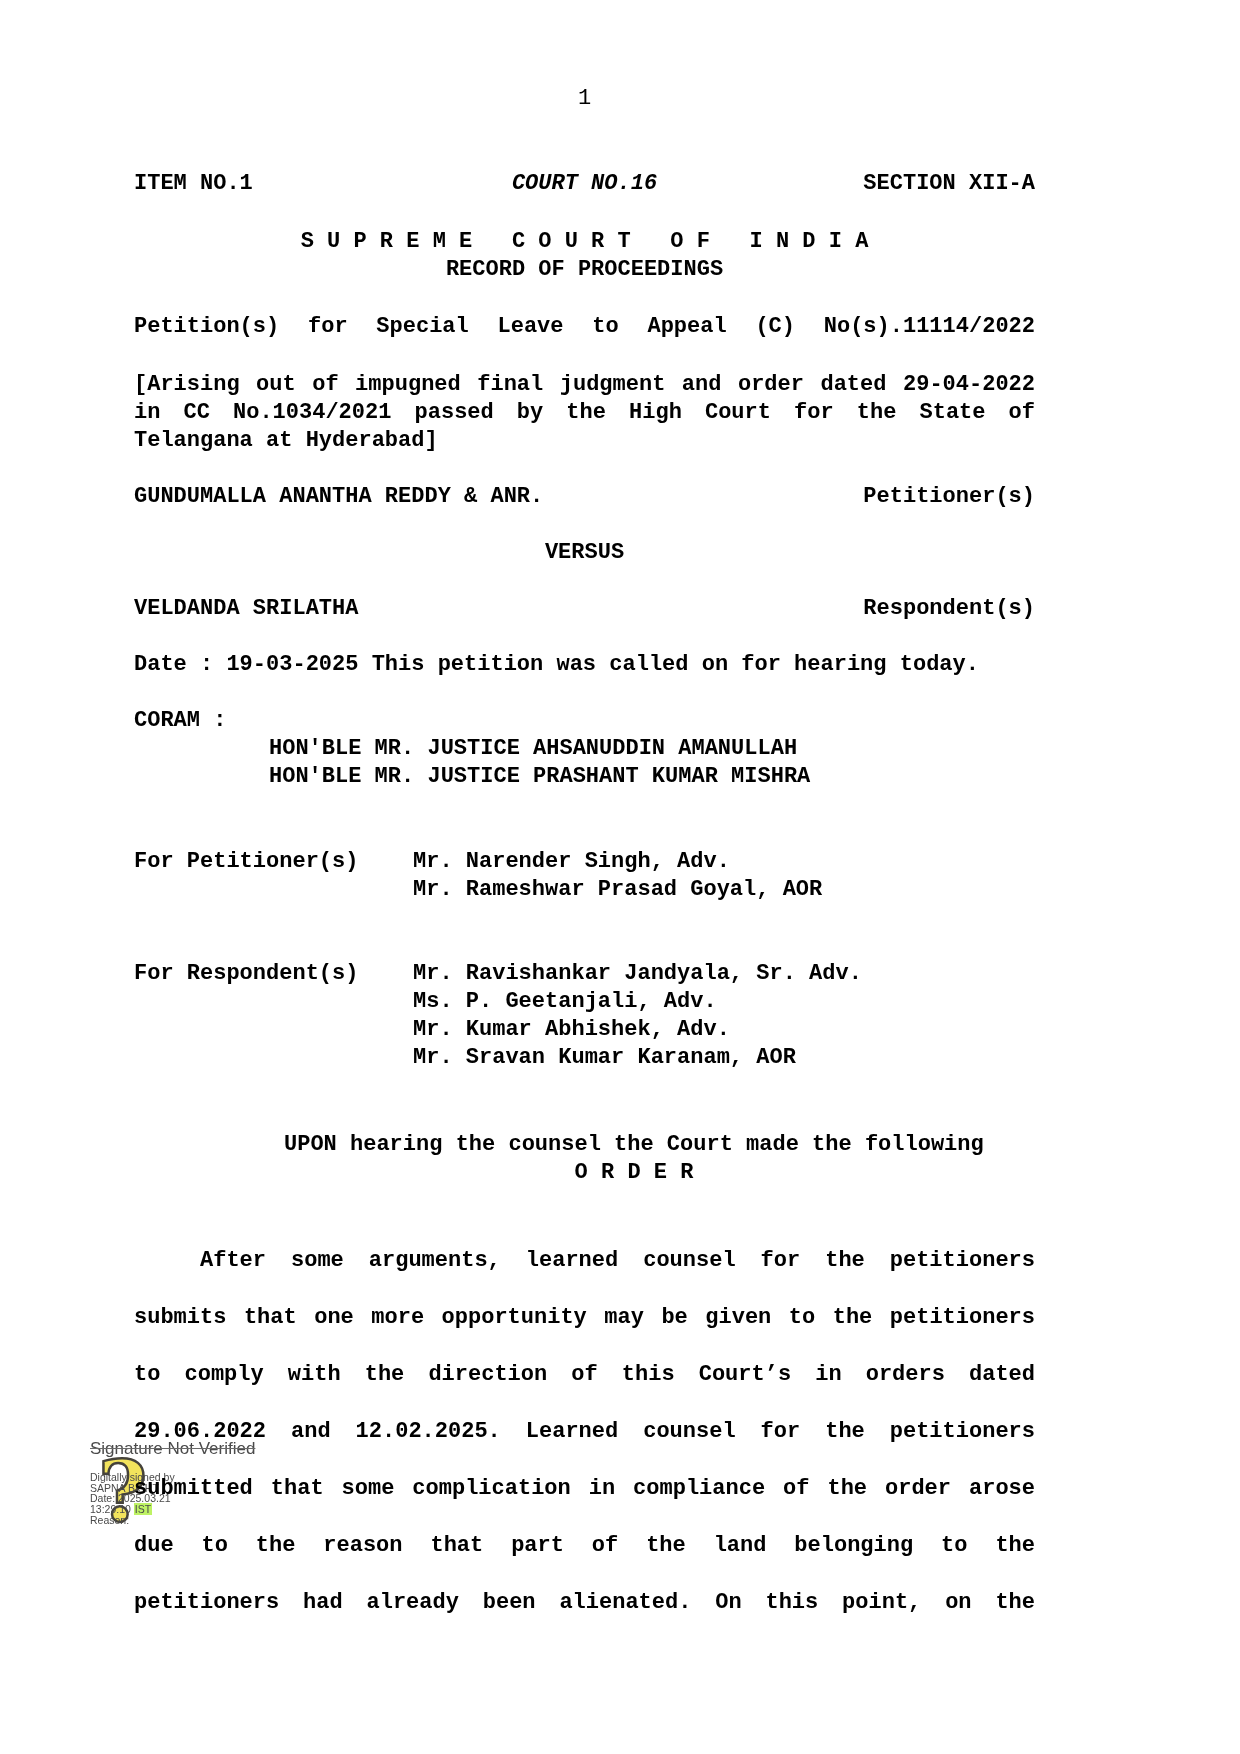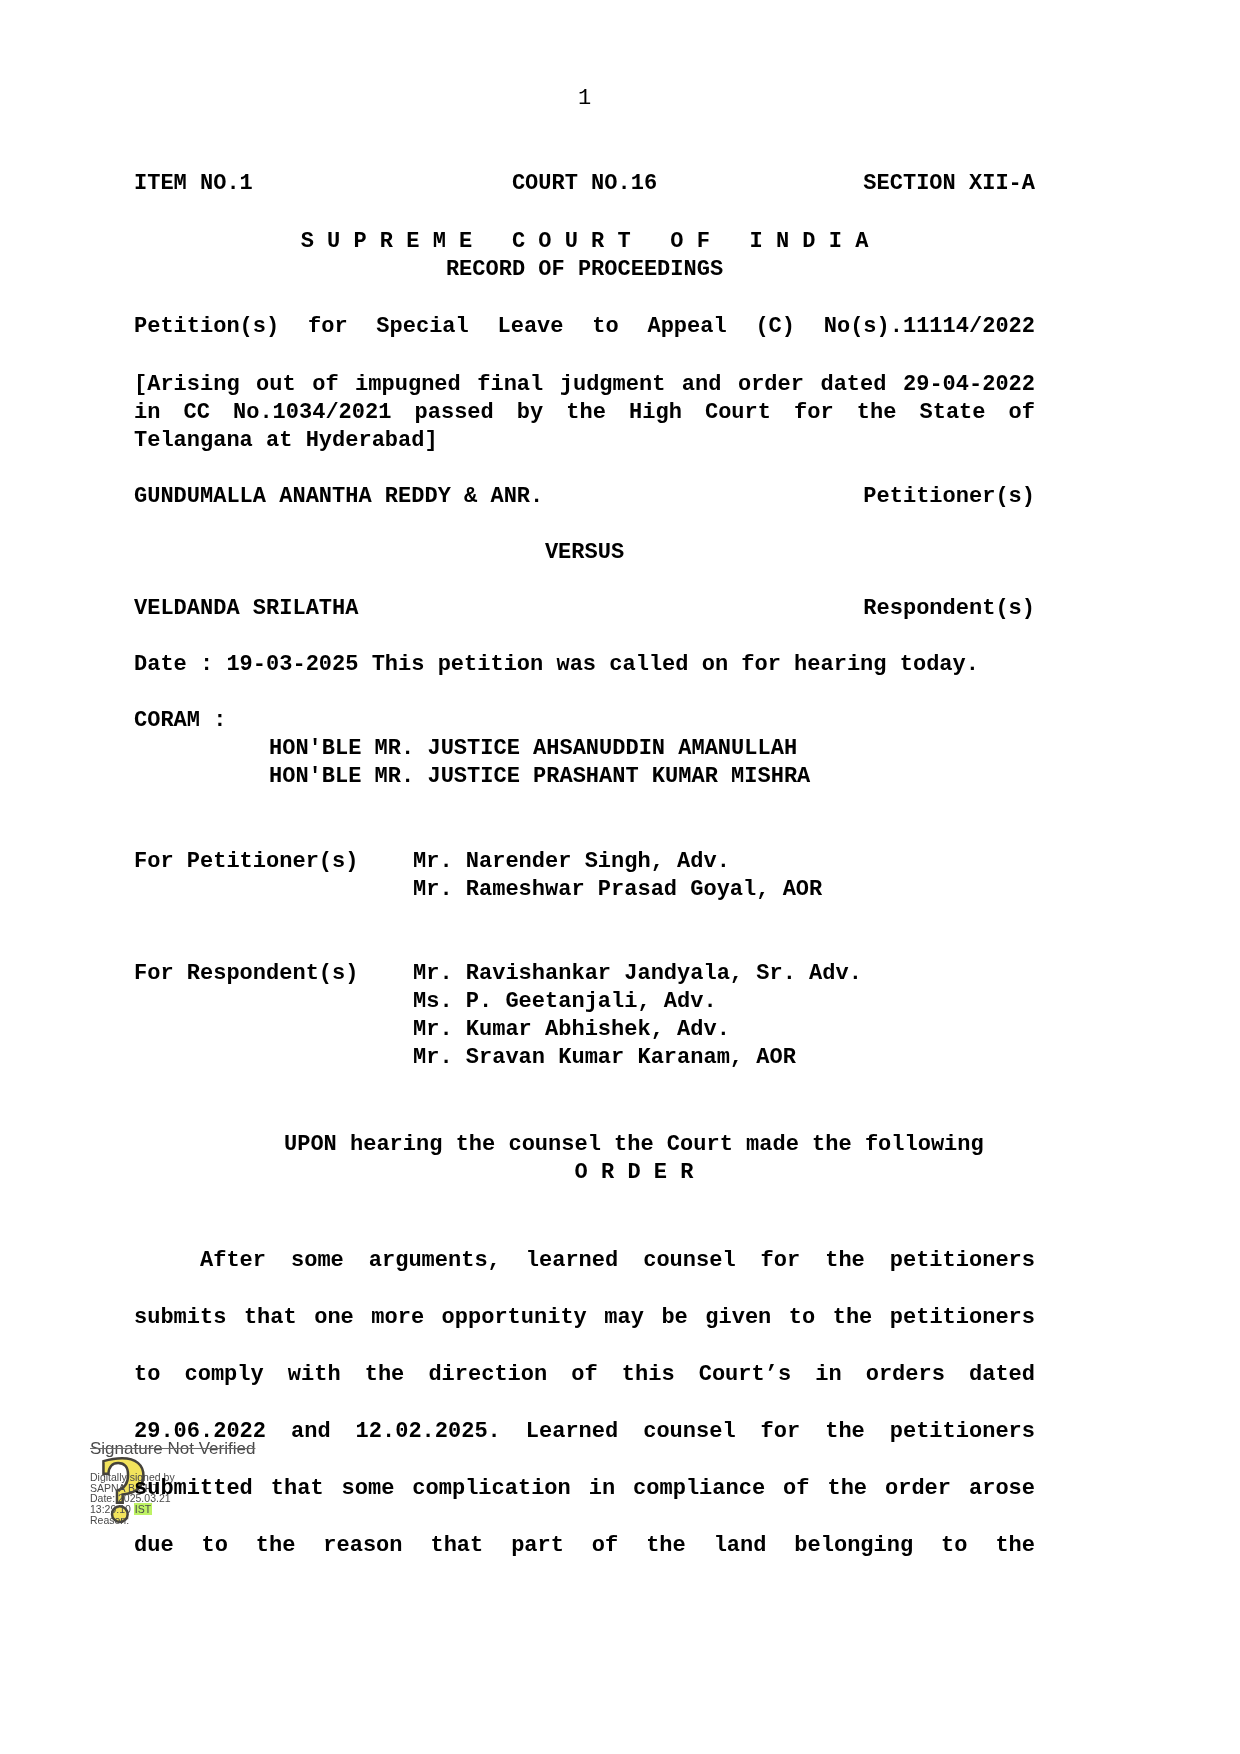--- a/index.html
+++ b/index.html
@@ -17,21 +17,21 @@
   .content{
     position:absolute;left:134px;top:0;width:901px;
     line-height:28px;
     z-index:2;
   }
   .pre{white-space:pre;}
   .center{text-align:center;}
   .jl{text-align:justify;text-align-last:justify;}
   .page-number{margin-top:85px;text-align:center;font-weight:normal;}
   .header-row{margin-top:57px;display:grid;grid-template-columns:1fr auto 1fr;gap:8px;}
-  .header-row .mid{justify-self:center;}
+  .header-row .mid{justify-self:center;font-style:italic;}
   .header-row .right{justify-self:end;}
   .doc-title{margin-top:30px;}
   .petition-line{margin-top:29px;}
   .arising{margin-top:30px;}
   .party-row{margin-top:28px;display:flex;justify-content:space-between;gap:24px;}
   .versus-line{margin-top:28px;}
   .date-line{margin-top:28px;}
   .coram-label{margin-top:28px;}
   .judges{margin-left:135px;}
   .appearance{display:flex;align-items:flex-start;}
@@ -155,16 +155,17 @@
       <div class="order-heading">O R D E R</div>
     </div>
 
     <div class="order-body">
       <div class="order-line indent">After some arguments, learned counsel for the petitioners</div>
       <div class="order-line">submits that one more opportunity may be given to the petitioners</div>
       <div class="order-line">to comply with the direction of this Court’s in orders dated</div>
       <div class="order-line">29.06.2022 and 12.02.2025. Learned counsel for the petitioners</div>
       <div class="order-line">submitted that some complication in compliance of the order arose</div>
       <div class="order-line">due to the reason that part of the land belonging to the</div>
+      <div class="order-line">petitioners had already been alienated. On this point, on the</div>
     </div>
 
   </div>
 </div>
 
 </body></html>

